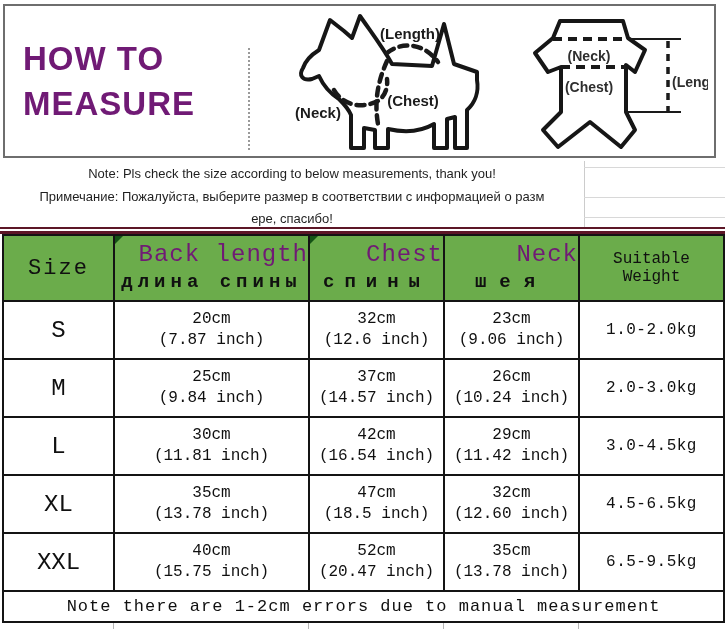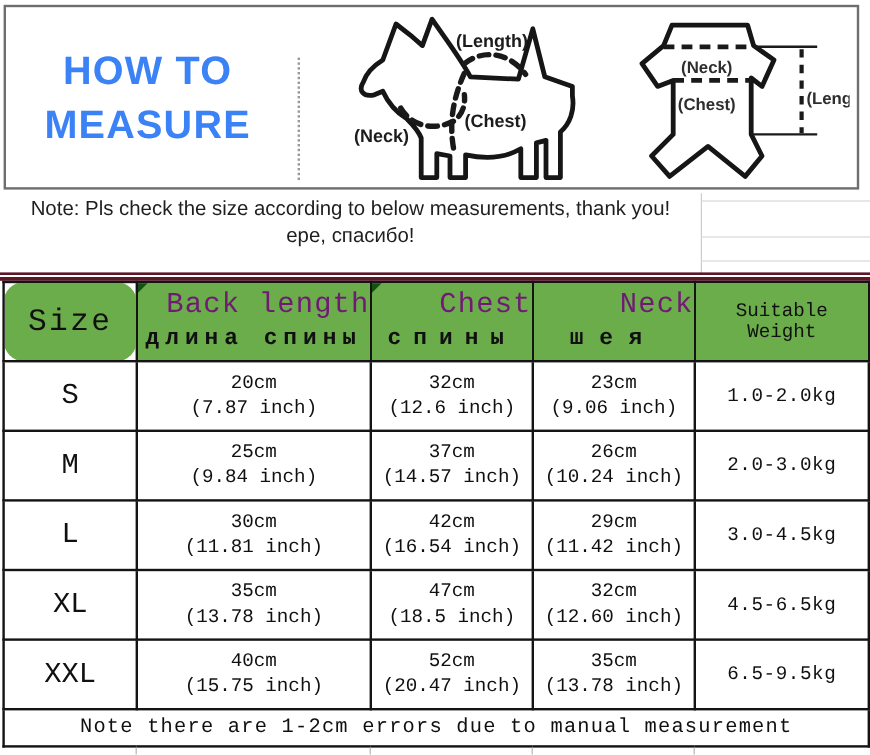--- a/index.html
+++ b/index.html
@@ -9,57 +9,57 @@
     font-family:"Liberation Sans", sans-serif; overflow:hidden;
   }
 
   
   .measure-box {
     position:absolute; left:3px; top:4px; width:713px; height:154px;
     border:2px solid #6e6e6e; background:#fff;
   }
   .measure-title {
     position:absolute; left:18px; top:30px; width:200px;
-    text-align:center; color:#3b82f6; font-size:33px; line-height:45px;
+    color:#701a75; font-size:33px; line-height:45px;
     font-weight:600; letter-spacing:1px;
   }
   .dotted-divider {
     position:absolute; left:243px; top:42px; height:102px; width:0;
     border-left:2px dotted #9a9a9a;
   }
   .dog-svg   { position:absolute; left:269px; top:0px; }
   .cloth-svg { position:absolute; left:523px; top:4px; }
   .diagram-label { font-family:"Liberation Sans", sans-serif; font-weight:700; font-size:15px; fill:#1c1c1c; }
   .diagram-label2 { font-family:"Liberation Sans", sans-serif; font-weight:600; font-size:14px; fill:#2e2e2e; }
 
   
   .note-area {
     position:absolute; left:0; top:160px; width:584px; height:70px;
-    text-align:center; color:#1f1f1f; font-size:17px; line-height:22.5px;
+    text-align:center; color:#1f1f1f; font-size:13px; line-height:22.5px;
     padding-top:3px;
   }
   .sheet-vline { position:absolute; left:584px; top:161px; width:1px; height:68px; background:#cccccc; }
   .sheet-hline { position:absolute; left:584px; width:141px; height:1px; background:#d8d8d8; }
 
   
   .maroon-bar {
     position:absolute; left:0; top:227px; width:725px; height:7px;
     background:linear-gradient(#5c1626 0 30%, #ffffff 30% 58%, #5c1626 58% 100%);
   }
 
   
   table.size-table {
     position:absolute; left:2px; top:234px; width:721px;
     border-collapse:collapse; table-layout:fixed;
     font-family:"Liberation Mono", monospace; color:#101010;
   }
   .size-table td, .size-table th { border:2px solid #141414; text-align:center; vertical-align:middle; padding:0; }
   .hdr-row { height:66px; }
   .hdr-row th { background:#6bac4b; position:relative; font-weight:normal; }
-  .h-size { font-size:26px; letter-spacing:2px;border-radius:17px; }
+  .h-size { font-size:22px; letter-spacing:2px; }
   .h-en   { color:#701a75; font-size:24px; font-weight:400; letter-spacing:1px; line-height:28px;text-align:right; }
   .h-ru   { font-size:19px; font-weight:700; line-height:26px; }
   .sp4 { letter-spacing:5px; }
   .sp9 { letter-spacing:10px; }
   .sp12{ letter-spacing:13px; }
   .h-weight { font-size:16px; font-weight:700; letter-spacing:0px; }
   .corner-mark {
     position:absolute; left:0; top:0; width:0; height:0;
     border-top:8px solid #145214; border-right:8px solid transparent;
   }
@@ -112,20 +112,21 @@
       <path d="M100,29 L153,29" stroke="#1a1a1a" stroke-width="2"></path>
       <path d="M98,102 L153,102" stroke="#1a1a1a" stroke-width="2"></path>
       <text class="diagram-label2" x="61" y="51" text-anchor="middle">(Neck)</text>
       <text class="diagram-label2" x="61" y="82" text-anchor="middle">(Chest)</text>
       <text class="diagram-label2" x="144" y="77" text-anchor="start">(Length)</text>
     </svg>
   </div>
 
   <div class="note-area">
     <div>Note: Pls check the size according to below measurements, thank you!</div>
+    <div>Примечание: Пожалуйста, выберите размер в соответствии с информацией о разм</div>
     <div>ере, спасибо!</div>
   </div>
   <div class="sheet-vline"></div>
   <div class="sheet-hline" style="top:167px;"></div>
   <div class="sheet-hline" style="top:197px;"></div>
   <div class="sheet-hline" style="top:217px;"></div>
 
   <div class="maroon-bar"></div>
 
   <table class="size-table">

